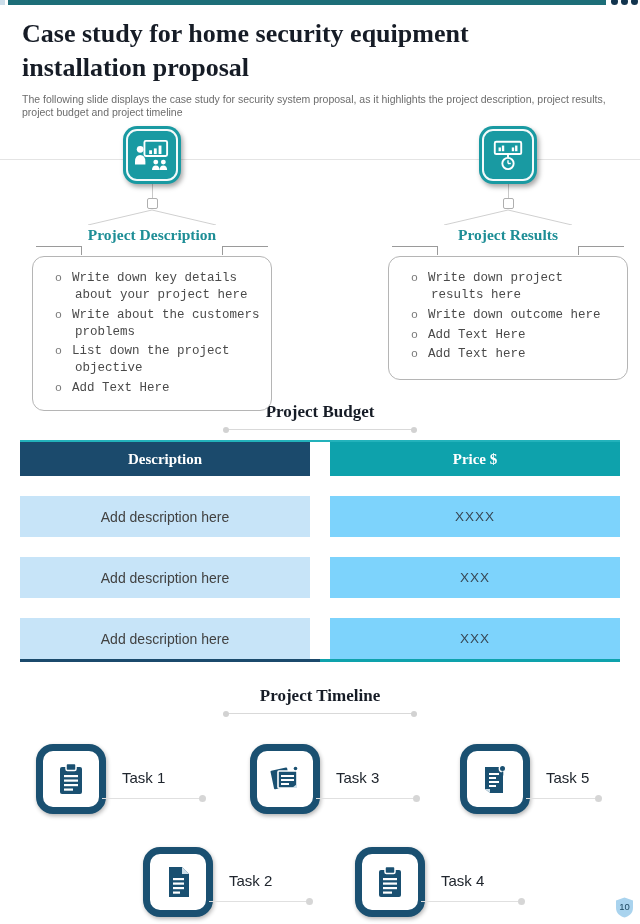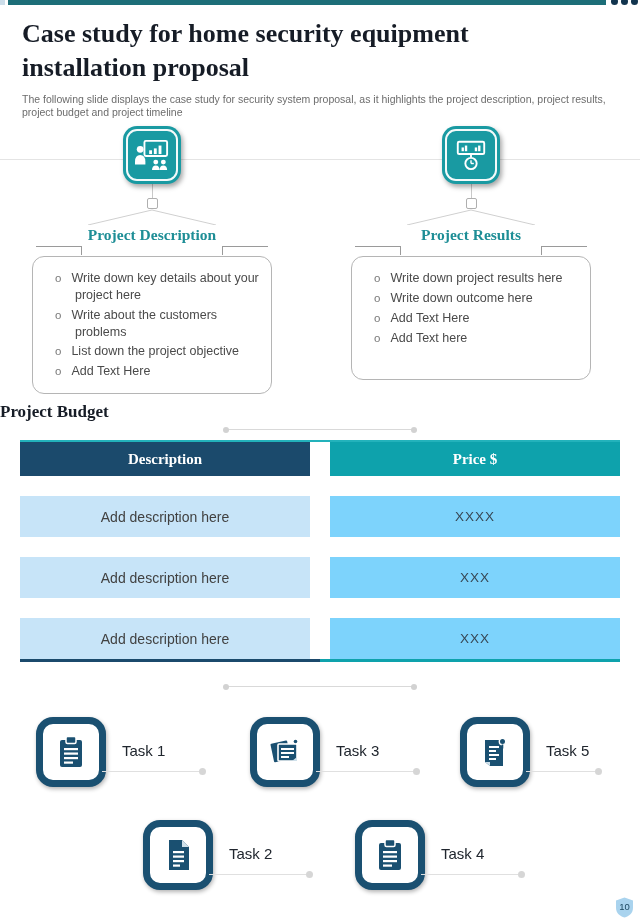--- a/index.html
+++ b/index.html
@@ -14,37 +14,37 @@
 
   
   .title{margin:17px 58px 0 22px;font-family:"Liberation Serif",serif;font-weight:bold;font-size:26px;line-height:1.3;color:#161c26;}
   .subtitle{margin:8px 24px 0 22px;font-size:10.5px;line-height:1.32;color:#6c6c6c;}
 
   
   .middle{position:relative;height:268px;margin-top:6px;}
   .mid-rule{position:absolute;left:0;right:0;top:33px;height:1px;background:#e4e4e4;}
   .col{position:absolute;top:0;width:240px;display:flex;flex-direction:column;align-items:center;}
   .col-left{left:32px;}
-  .col-right{left:351px;justify-content:center;}
+  .col-right{left:388px;justify-content:center;}
   .tile{position:relative;width:58px;height:58px;border-radius:14px;background:#199aa2;box-shadow:2px 3px 5px rgba(0,0,0,.35);z-index:2;}
   .tile-inner{position:absolute;inset:3px;border:2px solid rgba(255,255,255,.95);border-radius:11px;display:flex;align-items:center;justify-content:center;}
   .vline{width:1px;height:14px;background:#c9c9c9;}
   .csq{width:9px;height:9px;border:1px solid #afafaf;background:#fff;border-radius:2px;}
   .sec-label{font-family:"Liberation Serif",serif;font-weight:bold;font-size:15.5px;color:#1e8e96;margin-top:1px;}
   .brackets{display:flex;justify-content:center;gap:140px;width:100%;margin-top:2px;}
   .brk{height:8px;width:45px;}
   .brk-l{border-top:1px solid #9a9a9a;border-right:1px solid #9a9a9a;}
   .brk-r{border-top:1px solid #9a9a9a;border-left:1px solid #9a9a9a;}
-  .card{box-sizing:border-box;width:240px;min-height:124px;margin-top:1px;border:1px solid #b5b5b5;border-radius:12px;background:#fff;padding:13px 8px 10px 8px;}
+  .card{box-sizing:border-box;width:240px;min-height:124px;margin-top:1px;border:1px solid #b5b5b5;border-radius:12px;background:#fff;padding:13px 8px 10px 8px;font-family:Liberation Mono, monospace;}
   .card ul{margin:0;padding:0 0 0 14px;list-style:none;}
   .card li{font-size:12.5px;color:#4a4a4a;line-height:1.34;margin-bottom:3px;padding-left:20px;text-indent:-20px;}
   .card li::before{content:"o";color:#7a7a7a;font-size:11.5px;margin-right:10px;}
 
   
-  .heading{font-family:"Liberation Serif",serif;font-weight:bold;font-size:17px;color:#161c26;text-align:left;}
+  .heading{font-family:"Liberation Serif",serif;font-weight:bold;font-size:17px;color:#161c26;text-align:center;}
   .rule{position:relative;width:188px;height:1px;background:#d9d9d9;margin:7px auto 0;}
   .rule::before,.rule::after{content:"";position:absolute;top:-2.5px;width:6px;height:6px;border-radius:50%;background:#d2d2d2;}
   .rule::before{left:-3px;}
   .rule::after{right:-3px;}
 
   
   .budget{margin-top:8px;}
   .table{width:600px;margin:10px auto 0;}
   .table-top{height:2px;background:#23b2bb;}
   .tgrid{display:grid;grid-template-columns:1fr 1fr;gap:20px;background:#fff;}
@@ -192,20 +192,21 @@
           <div class="cell cell-price">XXX</div>
         </div>
       <div class="table-bottom">
         <span class="b-left"></span>
           <span class="b-right"></span>
       </div>
     </div>
   </div>
 
   <div class="timeline">
+    <div class="heading">Project Timeline</div>
     <div class="rule"></div>
 
     <div class="tasks">
 
       <div class="task task-1">
         <div class="ttile">
           <svg width="32" height="34" viewBox="0 0 32 34">
             <rect x="5" y="5" width="22" height="27" rx="2" fill="#1a5071"></rect>
             <rect x="11" y="1.5" width="10" height="7" rx="1.5" fill="#1a5071" stroke="#fff" stroke-width="1.5"></rect>
             <rect x="9" y="13" width="14" height="2.2" fill="#fff"></rect>

